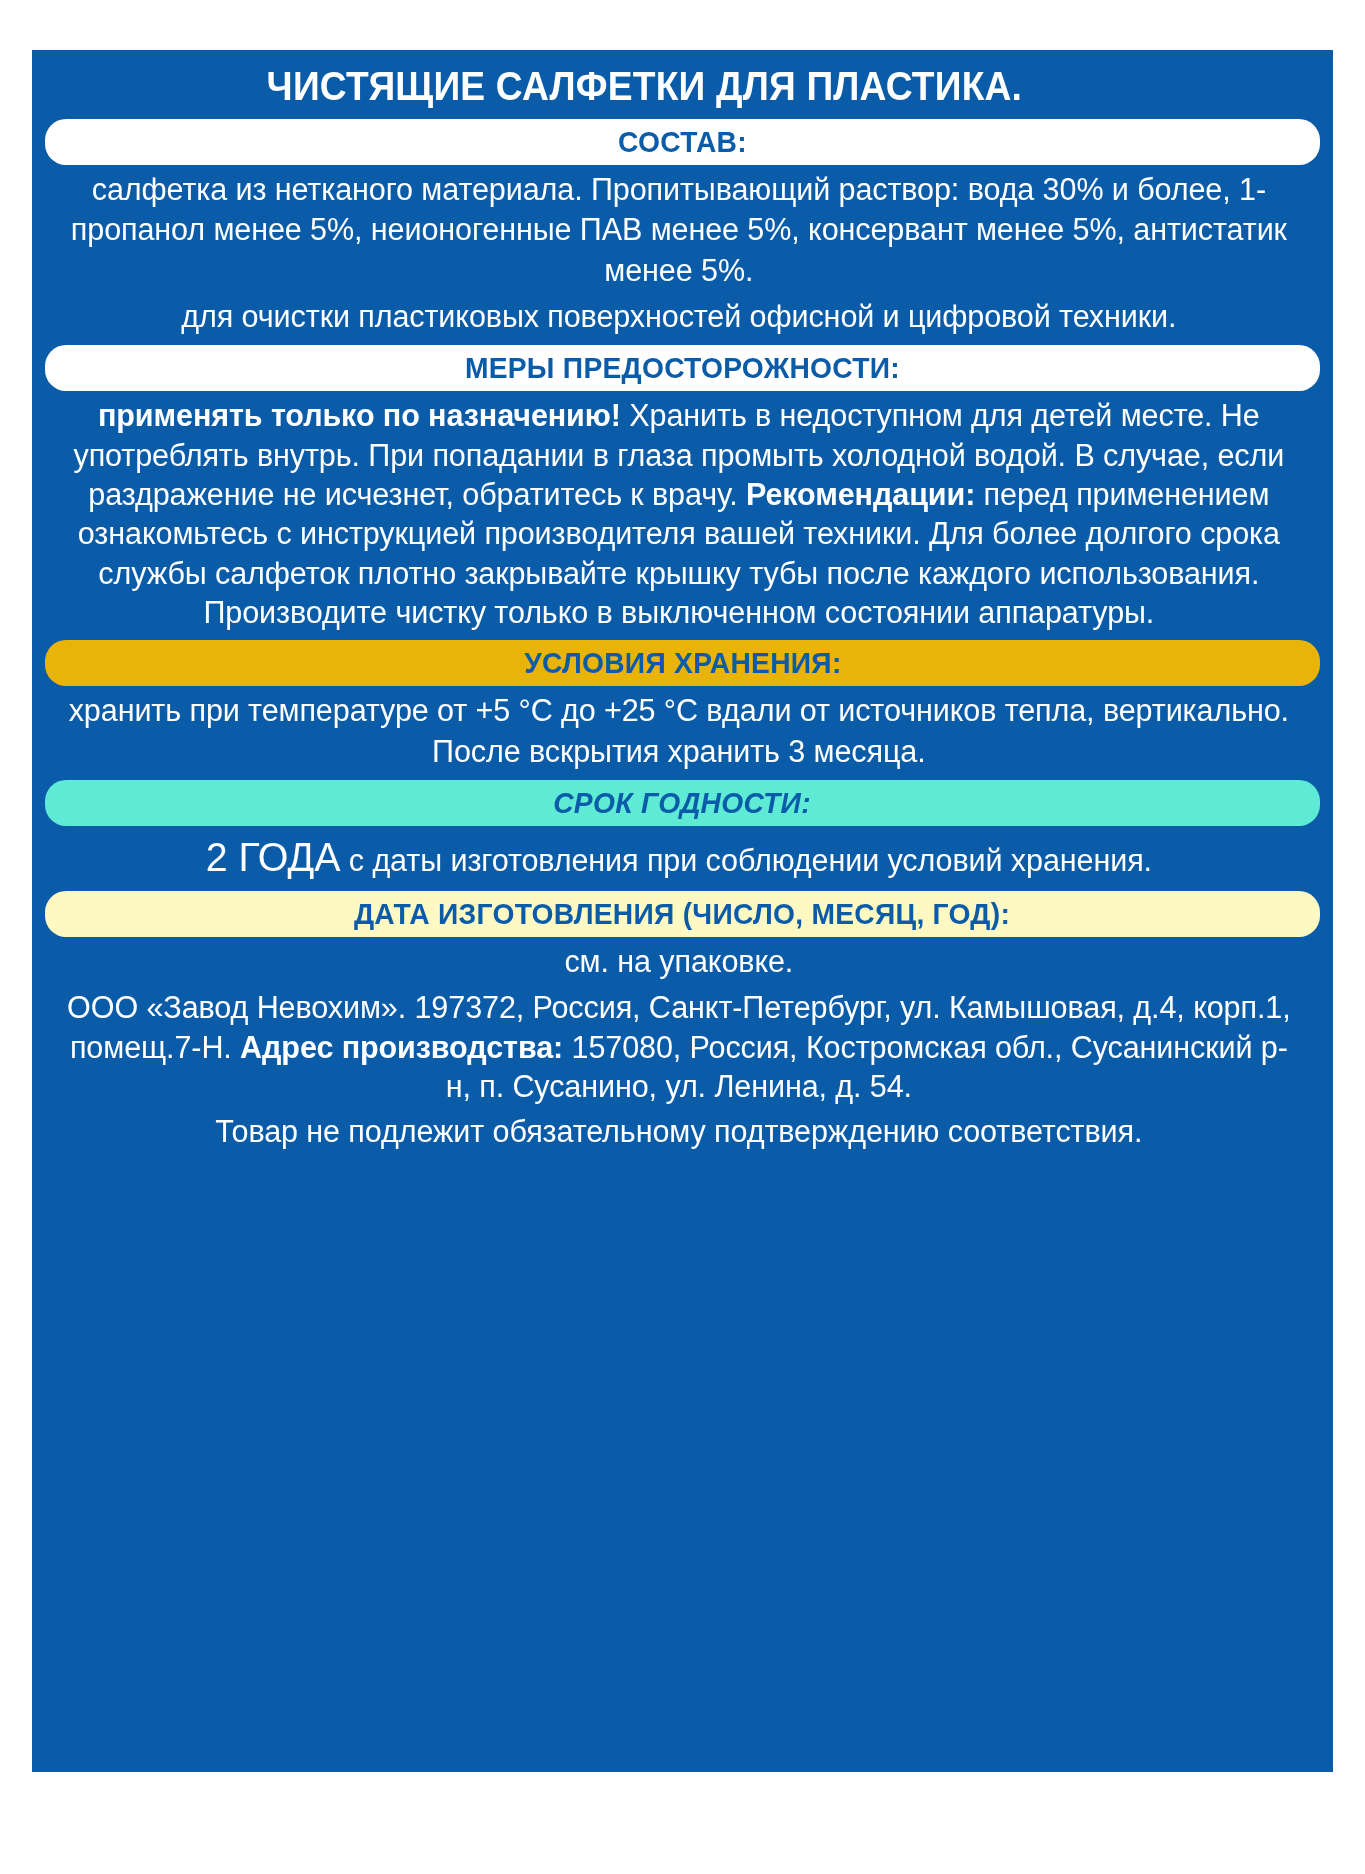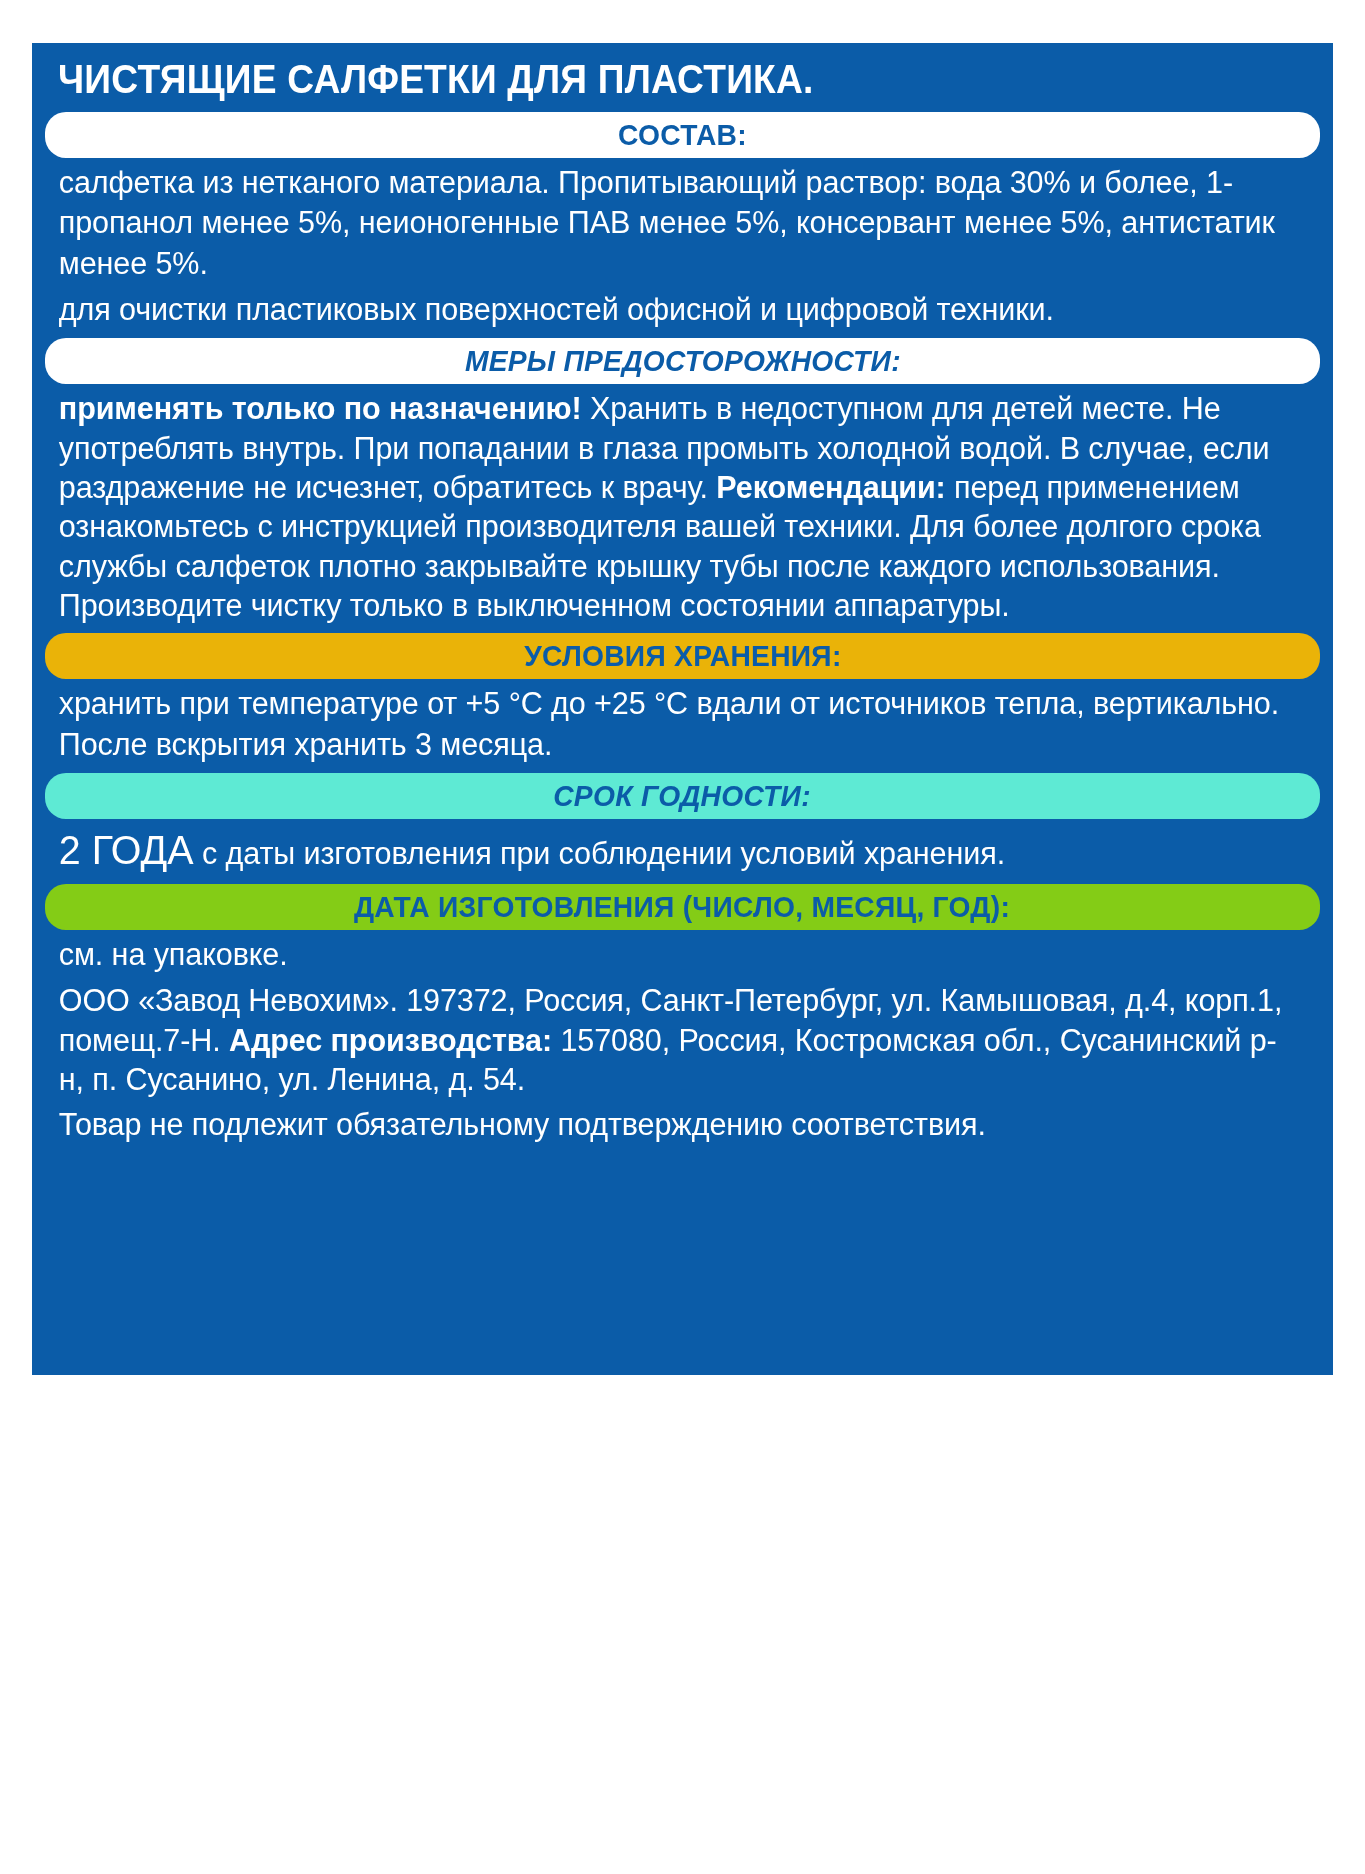--- a/index.html
+++ b/index.html
@@ -10,27 +10,28 @@
   body {
     width: 1365px;
     height: 1874px;
     font-family: "Liberation Sans", "DejaVu Sans", sans-serif;
     -webkit-font-smoothing: antialiased;
   }
 
   #label-panel {
     position: absolute;
     left: 32px;
-    top: 43px;
+    top: 50px;
     width: 1301px;
-    height: 1332px;
+    height: 1722px;
     background: #0b5ca8;
     box-sizing: border-box;
     padding: 0 13px 0 13px;
     overflow: hidden;
+    text-align: center;
   }
 
   
   .product-title {
     color: #ffffff;
     font-weight: bold;
     font-size: 40px;
     line-height: 1.0;
     letter-spacing: 0.2px;
     padding: 16px 0 8px 14px;
@@ -86,36 +87,36 @@
 
   <div class="product-title" style="color: rgb(255, 255, 255);">ЧИСТЯЩИЕ САЛФЕТКИ ДЛЯ ПЛАСТИКА.</div>
 
   <div class="section-bar" style="background: rgb(255, 255, 255);">
     <span class="bar-text" style="color: rgb(11, 92, 168);">СОСТАВ:</span>
   </div>
   <div class="body-text" style="color: rgb(255, 255, 255);">салфетка из нетканого материала. Пропитывающий раствор: вода 30% и более, 1-пропанол менее 5%, неионогенные ПАВ менее 5%, консервант менее 5%, антистатик менее 5%.</div>
 
   <div class="body-text" style="color: rgb(255, 255, 255);">для очистки пластиковых поверхностей офисной и цифровой техники.</div>
 
-  <div class="section-bar" style="background: rgb(255, 255, 255); font-style: italic;">
+  <div class="section-bar" style="background: rgb(255, 255, 255);">
     <span class="bar-text" style="color: rgb(11, 92, 168);">МЕРЫ ПРЕДОСТОРОЖНОСТИ:</span>
   </div>
   <div class="body-text tight" style="color: rgb(255, 255, 255);"><b>применять только по назначению!</b><span> Хранить в недоступном для детей месте. Не употреблять внутрь. При попадании в глаза промыть холодной водой. В случае, если раздражение не исчезнет, обратитесь к врачу. </span><b>Рекомендации:</b><span> перед применением ознакомьтесь с инструкцией производителя вашей техники. Для более долгого срока службы салфеток плотно закрывайте крышку тубы после каждого использования. Производите чистку только в выключенном состоянии аппаратуры.</span></div>
 
   <div class="section-bar" style="background: #eab308;">
     <span class="bar-text" style="color: rgb(11, 92, 168);">УСЛОВИЯ ХРАНЕНИЯ:</span>
   </div>
   <div class="body-text" style="color: rgb(255, 255, 255);">хранить при температуре от +5 °C до +25 °C вдали от источников тепла, вертикально. После вскрытия хранить 3 месяца.</div>
 
   <div class="section-bar" style="background: #5eead4; font-style: italic;">
     <span class="bar-text" style="color: rgb(11, 92, 168);">СРОК ГОДНОСТИ:</span>
   </div>
   <div class="body-text" style="color: rgb(255, 255, 255);"><span class="big-term">2 ГОДА</span><span> с даты изготовления при соблюдении условий хранения.</span></div>
 
-  <div class="section-bar" style="background: #84cc16;">
+  <div class="section-bar" style="background: #fef9c3;">
     <span class="bar-text" style="color: rgb(11, 92, 168);">ДАТА ИЗГОТОВЛЕНИЯ (ЧИСЛО, МЕСЯЦ, ГОД):</span>
   </div>
   <div class="body-text" style="color: rgb(255, 255, 255);">см. на упаковке.</div>
 
   <div class="body-text tight" style="color: rgb(255, 255, 255);"><span>ООО «Завод Невохим». 197372, Россия, Санкт-Петербург, ул. Камышовая, д.4, корп.1, помещ.7-Н. </span><b>Адрес производства:</b><span> 157080, Россия, Костромская обл., Сусанинский р-н, п. Сусанино, ул. Ленина, д. 54.</span></div>
   <div class="body-text" style="color: rgb(255, 255, 255);">Товар не подлежит обязательному подтверждению соответствия.</div>
 
 </div>
 
 </body></html>

